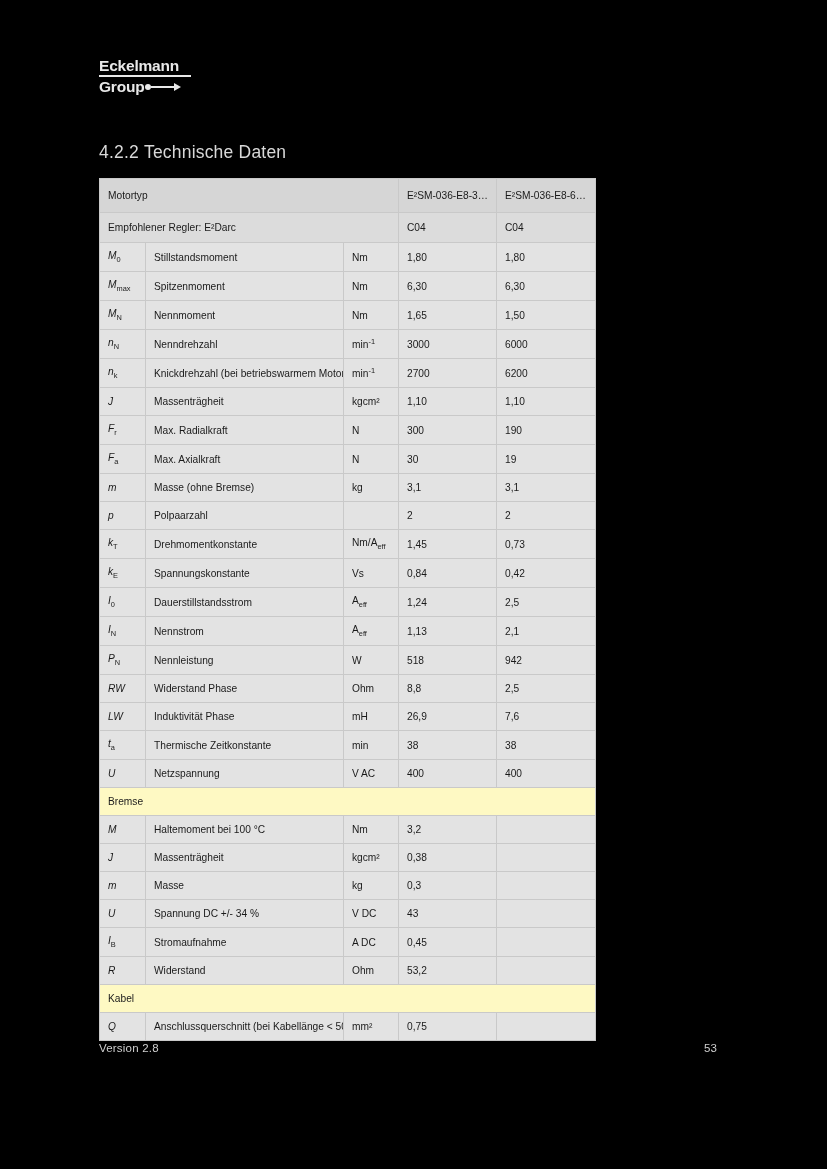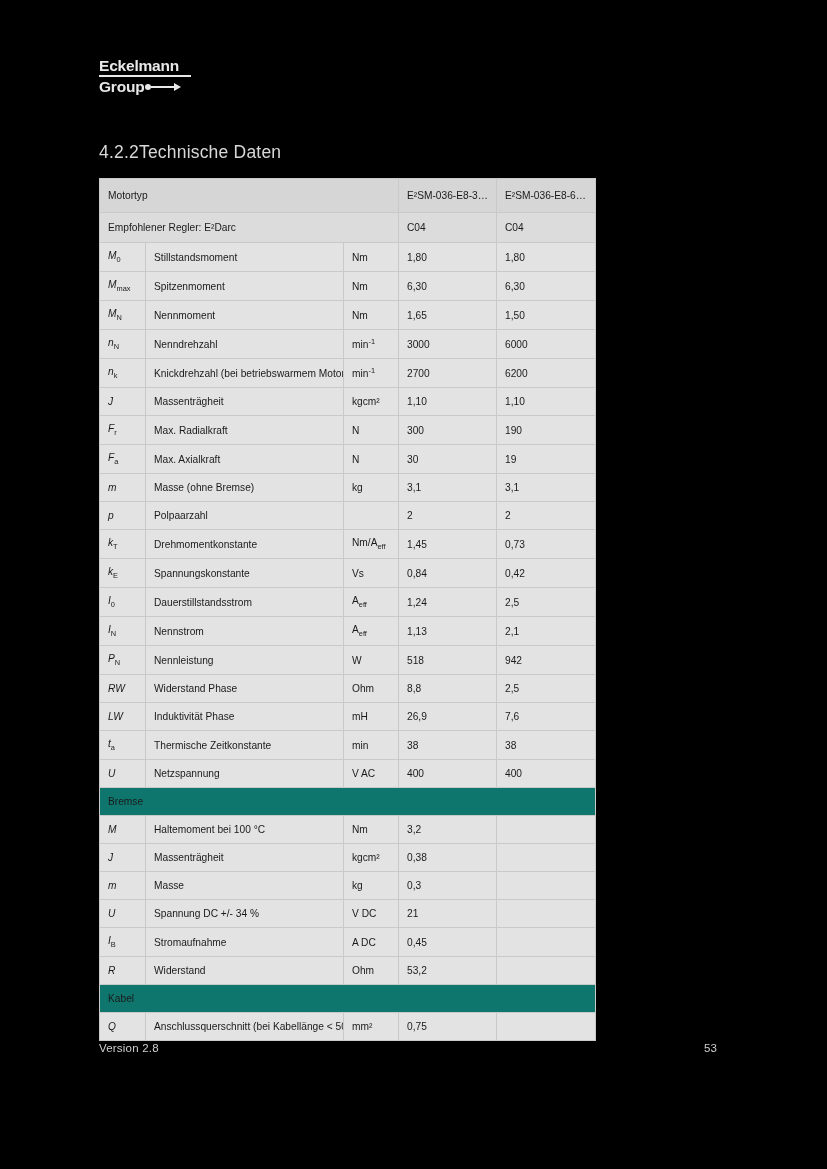--- a/index.html
+++ b/index.html
@@ -80,21 +80,21 @@
 
   
   .heading {
     position: absolute;
     left: 99px;
     top: 142px;
     font-size: 17.5px;
     color: #d8d8d8;
     letter-spacing: 0.2px;
   }
-  .heading .num { }
+  .heading .num { margin-right: 5px; }
 
   
   .table-wrap {
     position: absolute;
     left: 99px;
     top: 178px;
     width: 496px;
   }
   table.spec {
     border-collapse: collapse;
@@ -123,21 +123,21 @@
     height: 17px;
     padding-top: 8px;
     padding-bottom: 8px;
     margin-left: 26px;
   }
   table.spec tr.sub td {
     background: #dcdcdc;
     height: 15px;
   }
   table.spec tr.section td {
-    background: #0f766e;
+    background: #fef9c3;
     height: 13px;
   }
   .sym { font-style: italic; }
   sub, sup {
     font-size: 7.4px;
     font-style: normal;
   }
   .nowrapell {
     display: block;
     overflow: hidden;
@@ -363,21 +363,21 @@
             <td><span class="sym">m</span></td>
             <td>Masse</td>
             <td>kg</td>
             <td>0,3</td>
             <td></td>
           </tr>
           <tr>
             <td><span class="sym">U</span></td>
             <td>Spannung DC +/- 34 %</td>
             <td>V DC</td>
-            <td>21</td>
+            <td>43</td>
             <td></td>
           </tr>
           <tr>
             <td><span class="sym">I</span><sub>B</sub></td>
             <td>Stromaufnahme</td>
             <td>A DC</td>
             <td>0,45</td>
             <td></td>
           </tr>
           <tr>

